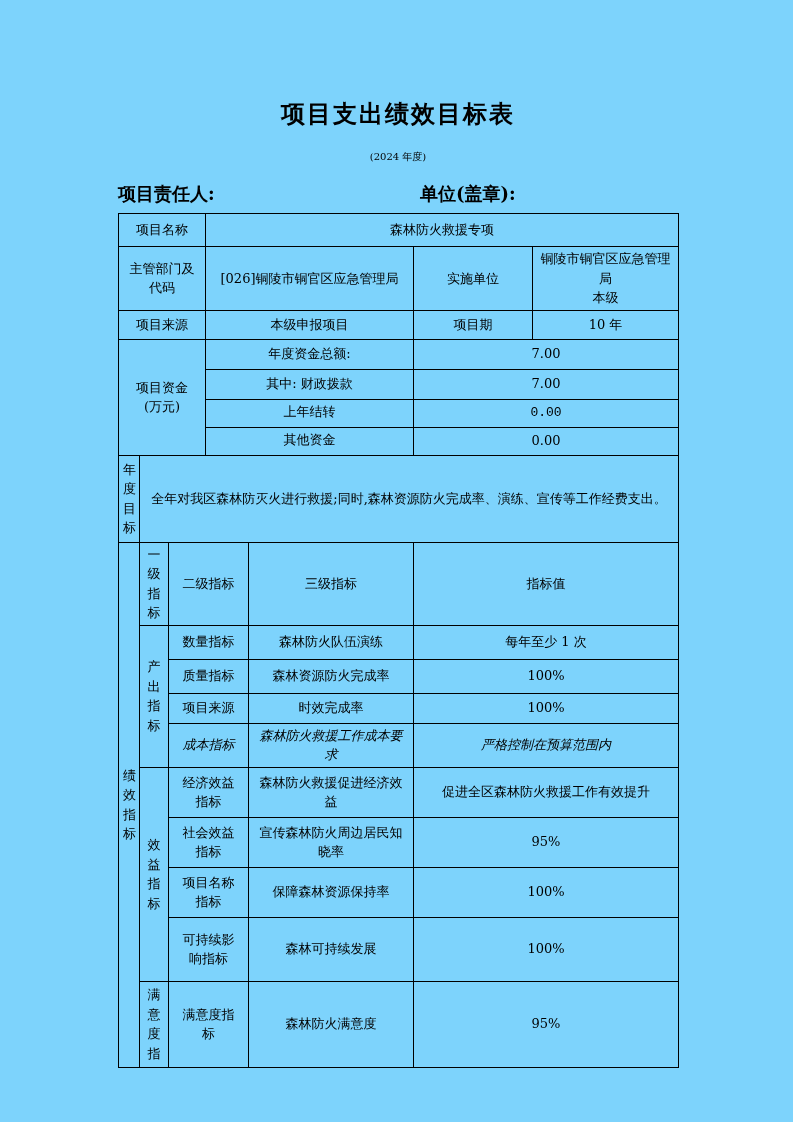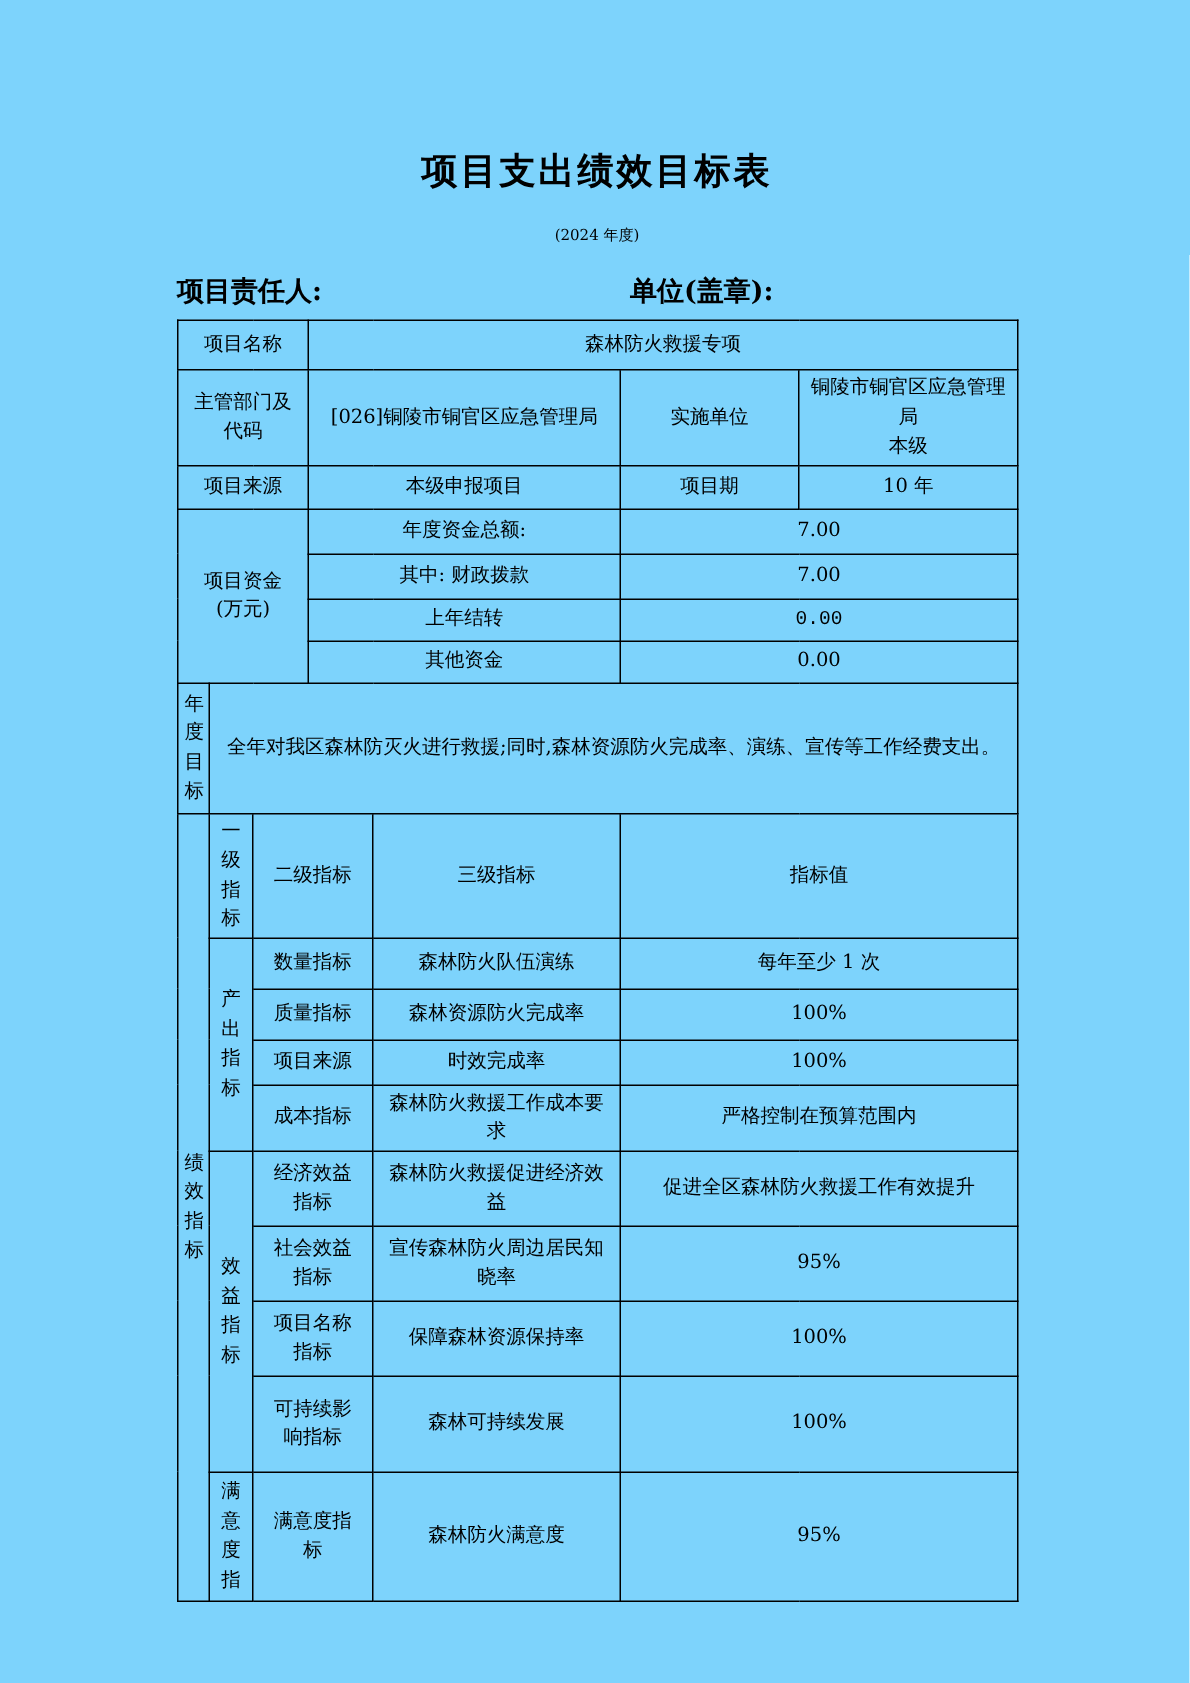--- a/index.html
+++ b/index.html
@@ -26,21 +26,21 @@
   td.ind3 { padding-left:4px; }
   td.ind4 { padding-left:58px;font-family:Liberation Mono, monospace; }
   td.vert   { padding:0; line-height:21px; }
   td.vert-h { padding:0; line-height:19px; }
   td.vert-big { padding:0; line-height:23px; }
   td.vert-g1  { padding:0; line-height:25px; }
   td.vert-g2  { padding:0; line-height:26px; }
   tr.r1 {height:33px;} tr.r2 {height:43px;} tr.r3 {height:29px;}
   tr.r4 {height:30px;} tr.r5 {height:30px;} tr.r6 {height:28px;font-family:Liberation Mono, monospace;} tr.r7 {height:28px;}
   tr.r8 {height:87px;} tr.r9 {height:80px;}
-  tr.r10{height:34px;} tr.r11{height:34px;} tr.r12{height:30px;} tr.r13{height:40px;}
+  tr.r10{height:34px;} tr.r11{height:34px;} tr.r12{height:30px;} tr.r13{height:40px;font-style:italic;}
   tr.r14{height:50px;} tr.r15{height:50px;} tr.r16{height:50px;} tr.r17{height:64px;}
   tr.r18{height:86px;}
 </style>
 </head>
 <body>
 
 <div class="page">
   <div class="content">
 
     <div class="title">项目支出绩效目标表</div>

